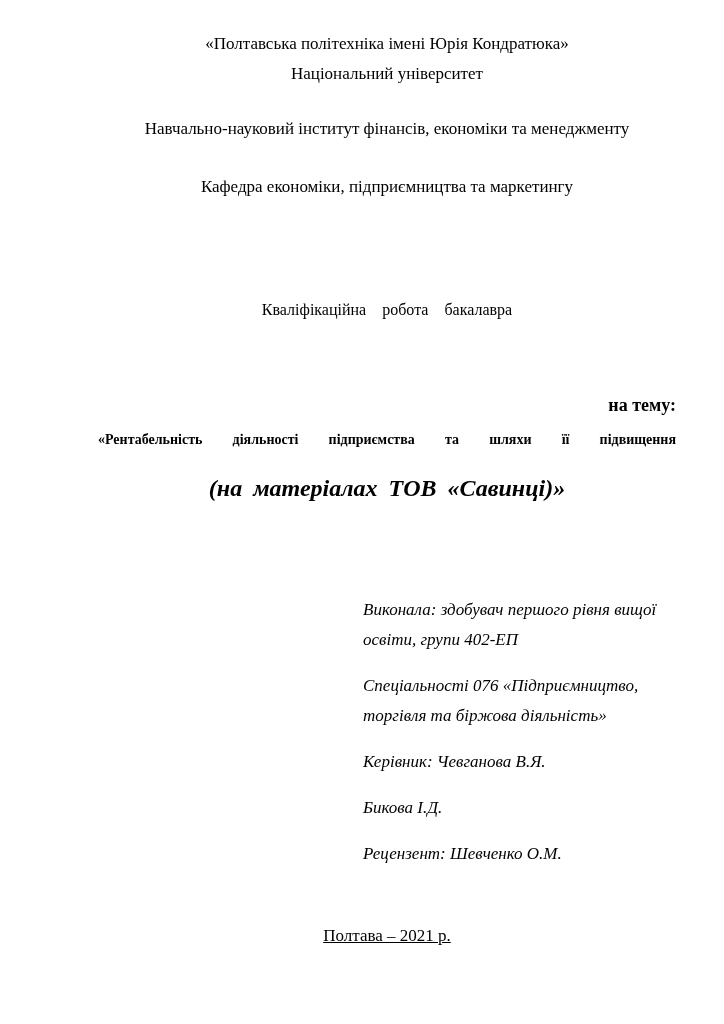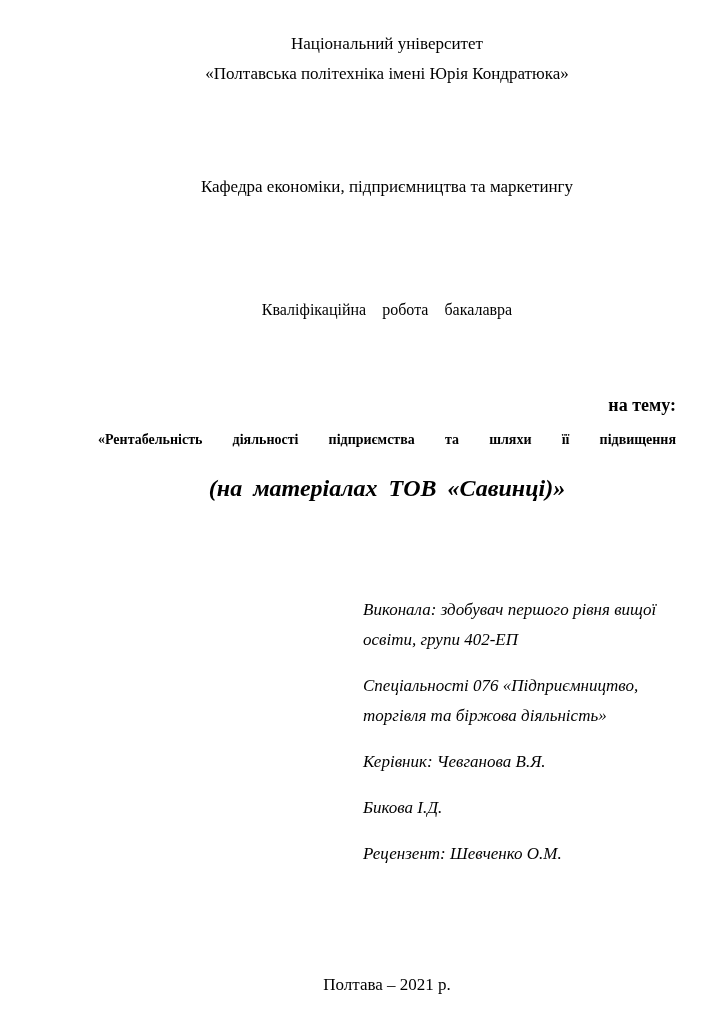--- a/index.html
+++ b/index.html
@@ -87,34 +87,36 @@
     font-size: 17px;
     line-height: 30px;
     text-align: left;
     font-style: italic;
   }
   .author-block p {
     margin: 0 0 16px 0;
     padding: 0;
   }
   .footer-line {
-    top: 970px;
+    top: 921px;
+    text-decoration: underline;
   }
 </style>
 </head>
 <body>
 
 <div class="page">
   <div class="content">
 
     <div class="uni-block">
+      <div>«Полтавська політехніка імені Юрія Кондратюка»</div>
       <div>Національний університет</div>
-      <div>«Полтавська політехніка імені Юрія Кондратюка»</div>
     </div>
 
+    <div class="line institute">Навчально-науковий інститут фінансів, економіки та менеджменту</div>
 
     <div class="line department">Кафедра економіки, підприємництва та маркетингу</div>
 
     <div class="work-title">Кваліфікаційна робота бакалавра</div>
 
     <div class="line topic-label">на тему:</div>
 
     <div class="topic-line1">«Рентабельність діяльності підприємства та шляхи її підвищення</div>
 
     <div class="line topic-line2">(на матеріалах ТОВ «Савинці)»</div>

